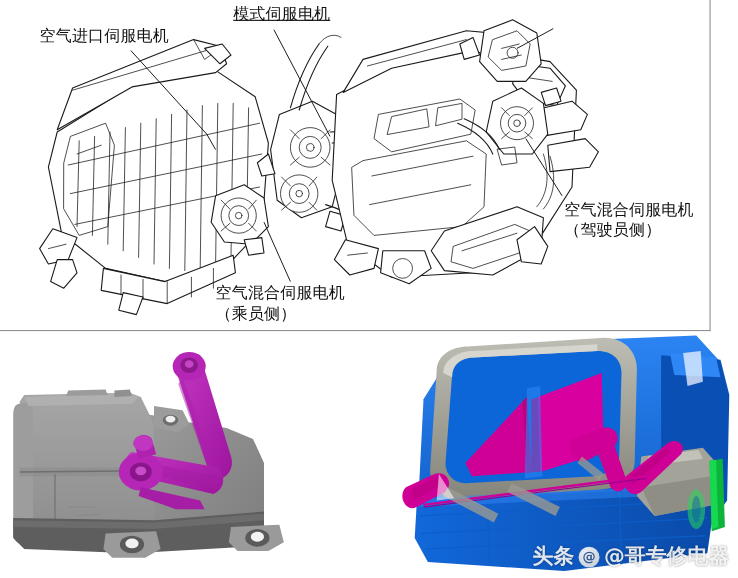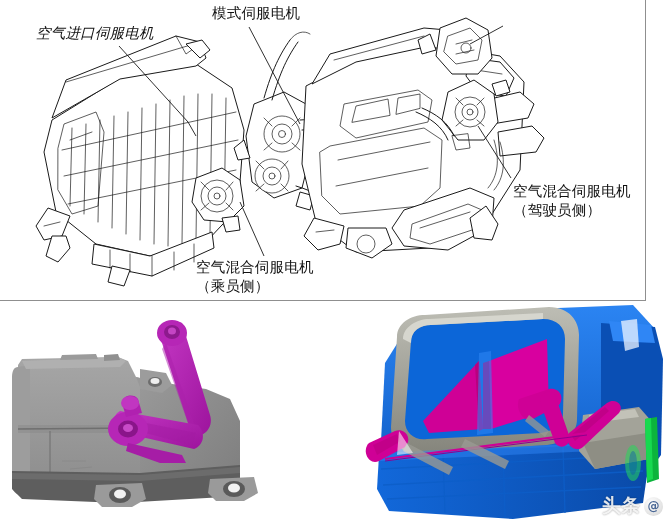--- a/index.html
+++ b/index.html
@@ -220,23 +220,23 @@
       <g>
         <path class="lead" d="M119,46 L188,122"></path>
         <path class="lead" d="M188,122 L196,136"></path>
         <path class="lead" d="M249,27 L300,124"></path>
         <path class="lead" d="M503,26 L470,44"></path>
         <path class="lead" d="M511,178 L478,126"></path>
         <path class="lead" d="M264,256 L240,202"></path>
       </g>
     </svg>
 
-    <div class="callout" style="left:36px; top:24px;font-style:italic;">空气进口伺服电机</div>
-
-    <div class="callout" style="left:212px; top:4px;">模式伺服电机</div>
+    <div class="callout" style="left:36px; top:24px;">空气进口伺服电机</div>
+
+    <div class="callout" style="left:212px; top:4px;text-decoration:underline;">模式伺服电机</div>
 
 
     <div class="callout" style="left:513px; top:182px;">空气混合伺服电机
 （驾驶员侧）</div>
 
     <div class="callout" style="left:196px; top:258px;">空气混合伺服电机
 （乘员侧）</div>
   </div>
 
   <div id="actuator-panel">
@@ -390,16 +390,17 @@
         <path fill="#9a9a92" d="M196,112 L216,128 L212,134 L192,118 Z" opacity=".75"></path>
       </g>
 
       <path fill="#eef4ff" d="M288,18 L304,16 L306,44 L292,48 Z" opacity=".75"></path>
       <path fill="#ffffff" d="M66,128 L80,150 L64,152 Z" opacity=".55"></path>
     </svg>
 
     <div id="watermark">
       <span>头条</span>
       <span class="wm-logo">@</span>
+      <span>@哥专修电器</span>
     </div>
   </div>
 
 </div>
 
 </body></html>

